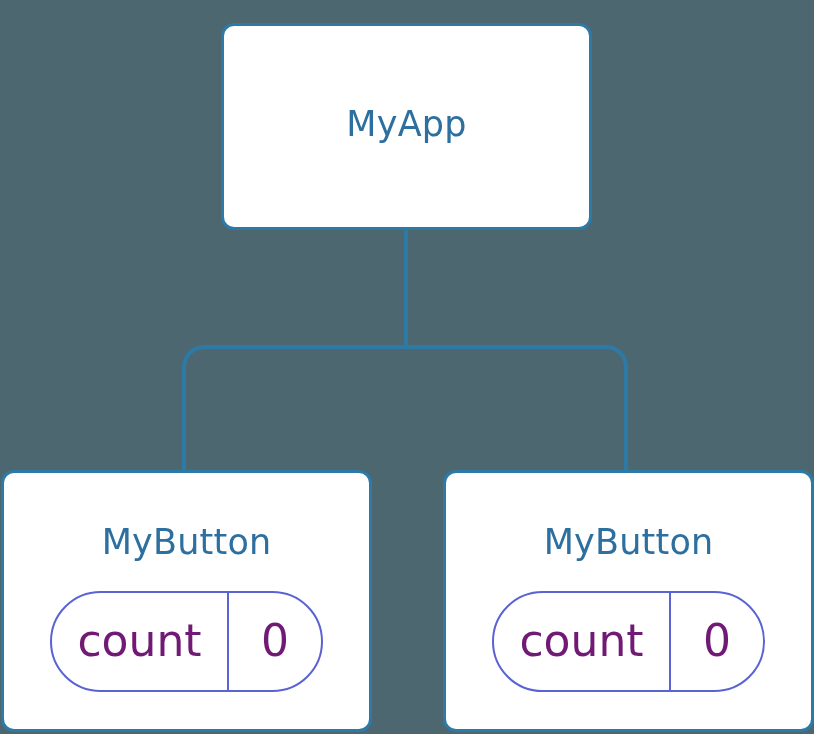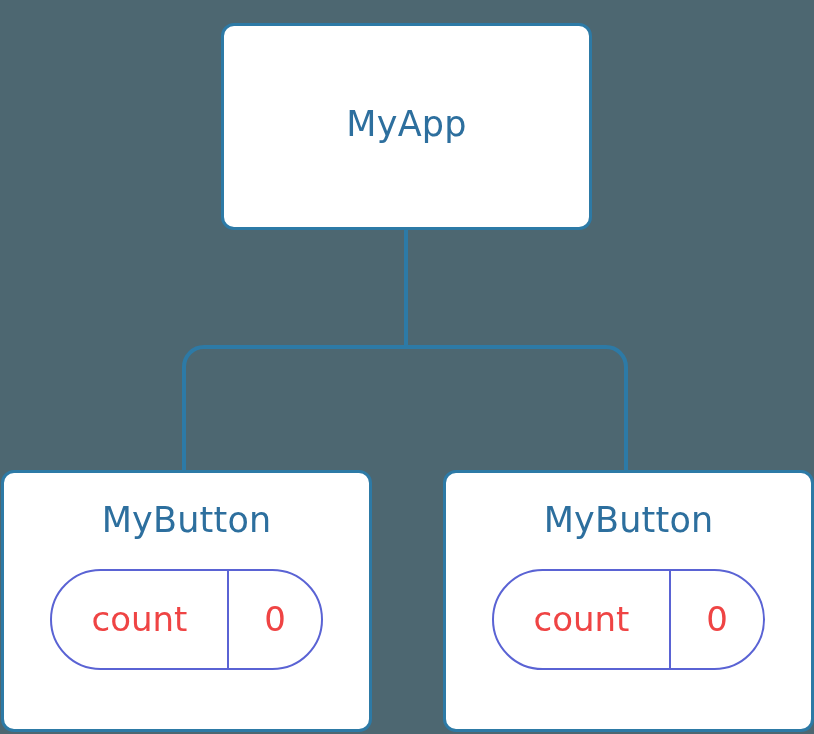--- a/index.html
+++ b/index.html
@@ -72,43 +72,43 @@
     height: 262px;
     width: 371px;
     justify-content: flex-start;
     border-bottom-left-radius: 13px;
     border-bottom-right-radius: 13px;
   }
   #node-child-0 { left: 1px; }
   #node-child-1 { left: 443px; }
 
   .node-child .node-title {
-    margin-top: 30px;
+    margin-top: 52px;
   }
 
   
   .state-pill {
     box-sizing: border-box;
     margin-top: 31px;
     height: 101px;
     border: 2px solid #5a63d4;
     border-radius: 51px;
     background: #ffffff;
     display: flex;
     align-items: stretch;
     overflow: hidden;
   }
 
   .pill-key,
   .pill-value {
     display: flex;
     align-items: center;
     justify-content: center;
-    color: #ef4444;
-    font-size: 34px;
+    color: #701a75;
+    font-size: 44px;
     line-height: 1;
     white-space: nowrap;
   }
 
   .pill-key {
     width: 175px;
     padding-bottom: 2px;
   }
 
   .pill-value {

